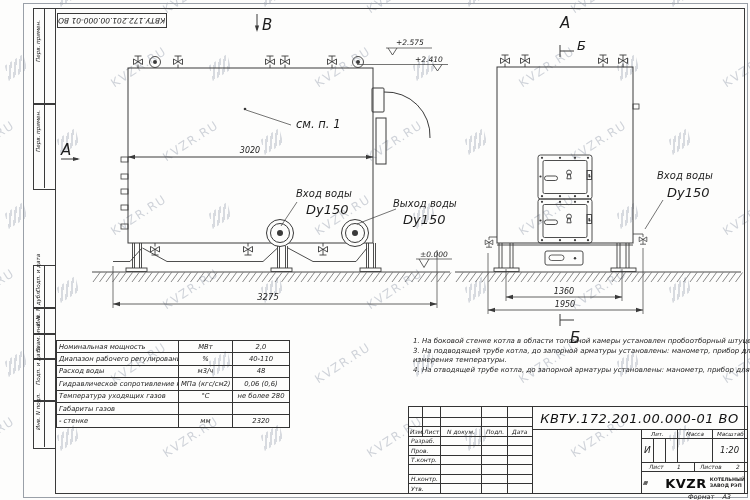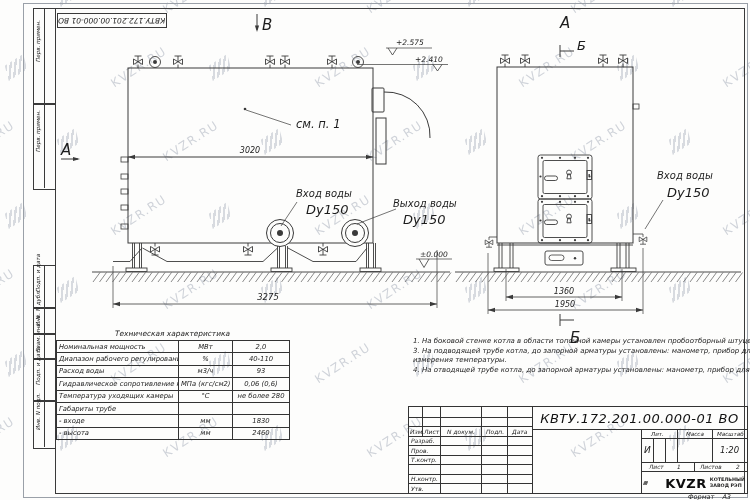--- a/index.html
+++ b/index.html
@@ -452,67 +452,61 @@
       <text x="296" y="128" font-size="11.5">см. п. 1</text>
       <text x="296" y="197" font-size="10">Вход воды</text>
       <text x="306" y="213.5" font-size="13">Dy150</text>
       <text x="393" y="207" font-size="10">Выход воды</text>
       <text x="403" y="224" font-size="13">Dy150</text>
       <text x="657" y="179" font-size="10">Вход воды</text>
       <text x="667" y="197" font-size="13">Dy150</text>
     </g>
   </svg>
 
-  <div class="spec-title">Техническая характеристика</div>
   <table class="spec">
     <colgroup>
         <col style="width:122px">
         <col style="width:54px">
         <col style="width:57px">
       </colgroup>
     <tbody>
     <tr class="drow">
           <td>Номинальная мощность</td>
           <td class="c">МВт</td>
           <td class="c">2,0</td>
         </tr>
     <tr class="drow">
           <td>Диапазон рабочего регулирования</td>
           <td class="c">%</td>
           <td class="c">40-110</td>
         </tr>
     <tr class="drow">
           <td>Расход воды</td>
           <td class="c">м3/ч</td>
-          <td class="c">93</td>
+          <td class="c">48</td>
         </tr>
     <tr class="drow">
           <td>Гидравлическое сопротивление котла</td>
           <td class="c">МПа (кгс/см2)</td>
           <td class="c">0,06 (0,6)</td>
         </tr>
     <tr class="drow">
-          <td>Температура уходящих камеры</td>
+          <td>Температура уходящих газов</td>
           <td class="c">°С</td>
           <td class="c">не более 280</td>
         </tr>
     <tr class="drow">
-          <td>Габариты трубе</td>
+          <td>Габариты газов</td>
           <td class="c"></td>
           <td class="c"></td>
         </tr>
     <tr class="drow">
-          <td class="ind">- входе</td>
+          <td class="ind">- стенке</td>
           <td class="c">мм</td>
-          <td class="c">1830</td>
-        </tr>
-    <tr class="drow">
-          <td class="ind">- высота</td>
-          <td class="c">мм</td>
-          <td class="c">2460</td>
+          <td class="c">2320</td>
         </tr>
   </tbody>
     </table>
 
   <div class="notes">
     <div class="note-line">1. На боковой стенке котла в области топочной камеры установлен пробоотборный штуцер</div>
     <div class="note-line">3. На подводящей трубе котла, до запорной арматуры установлены: манометр, прибор для</div>
     <div class="note-line">измерения температуры.</div>
     <div class="note-line">4. На отводящей трубе котла, до запорной арматуры установлены: манометр, прибор для</div>
   </div>

